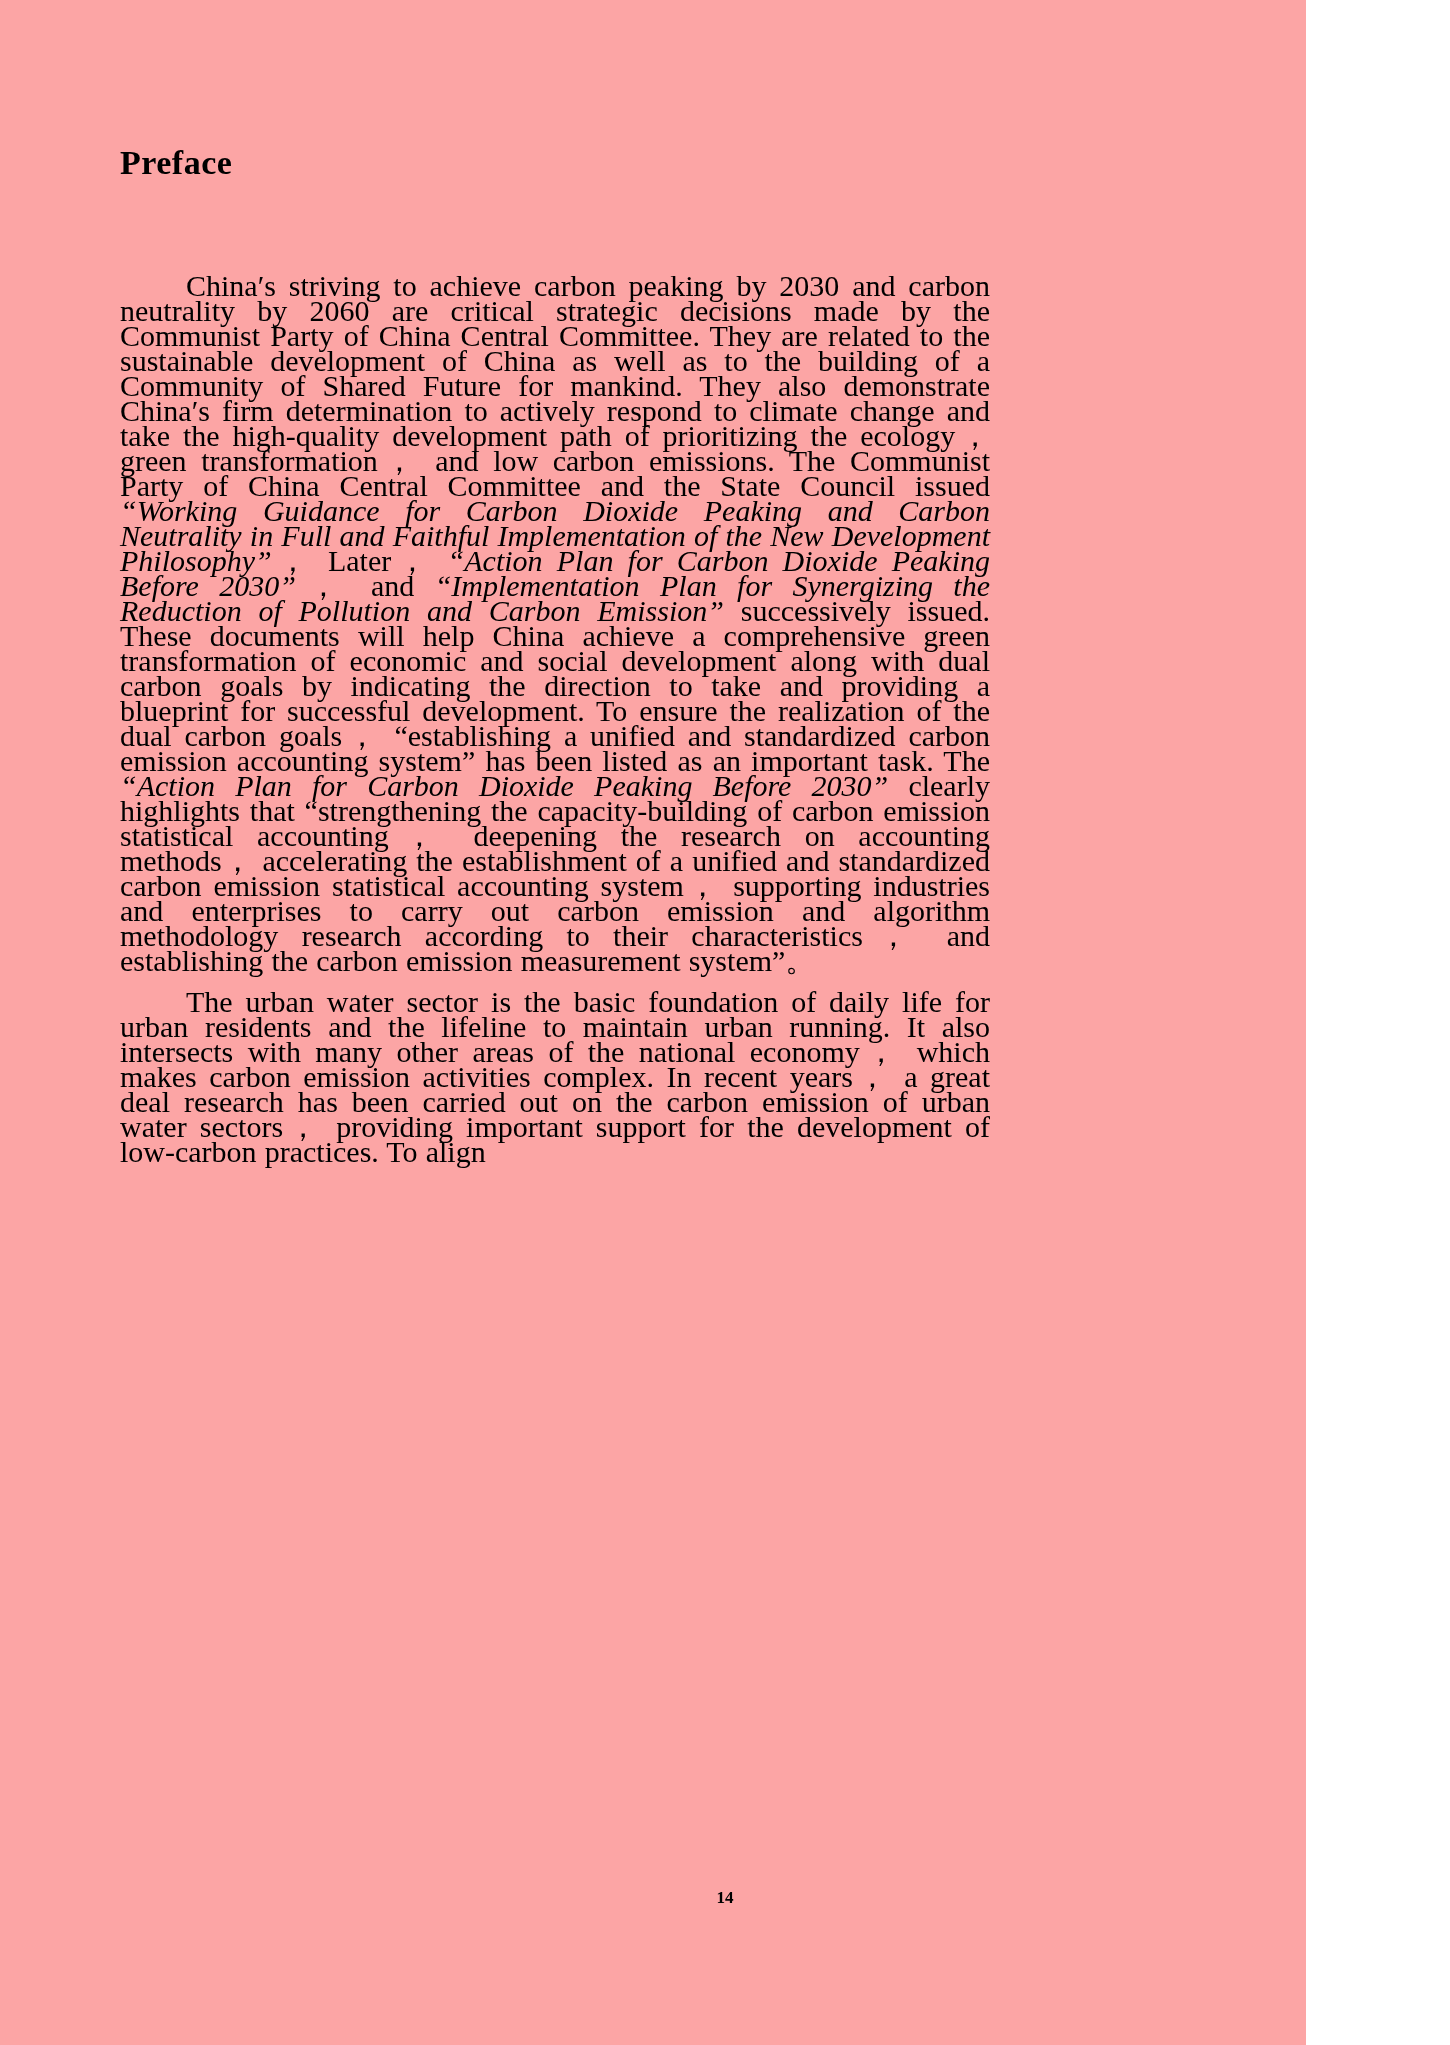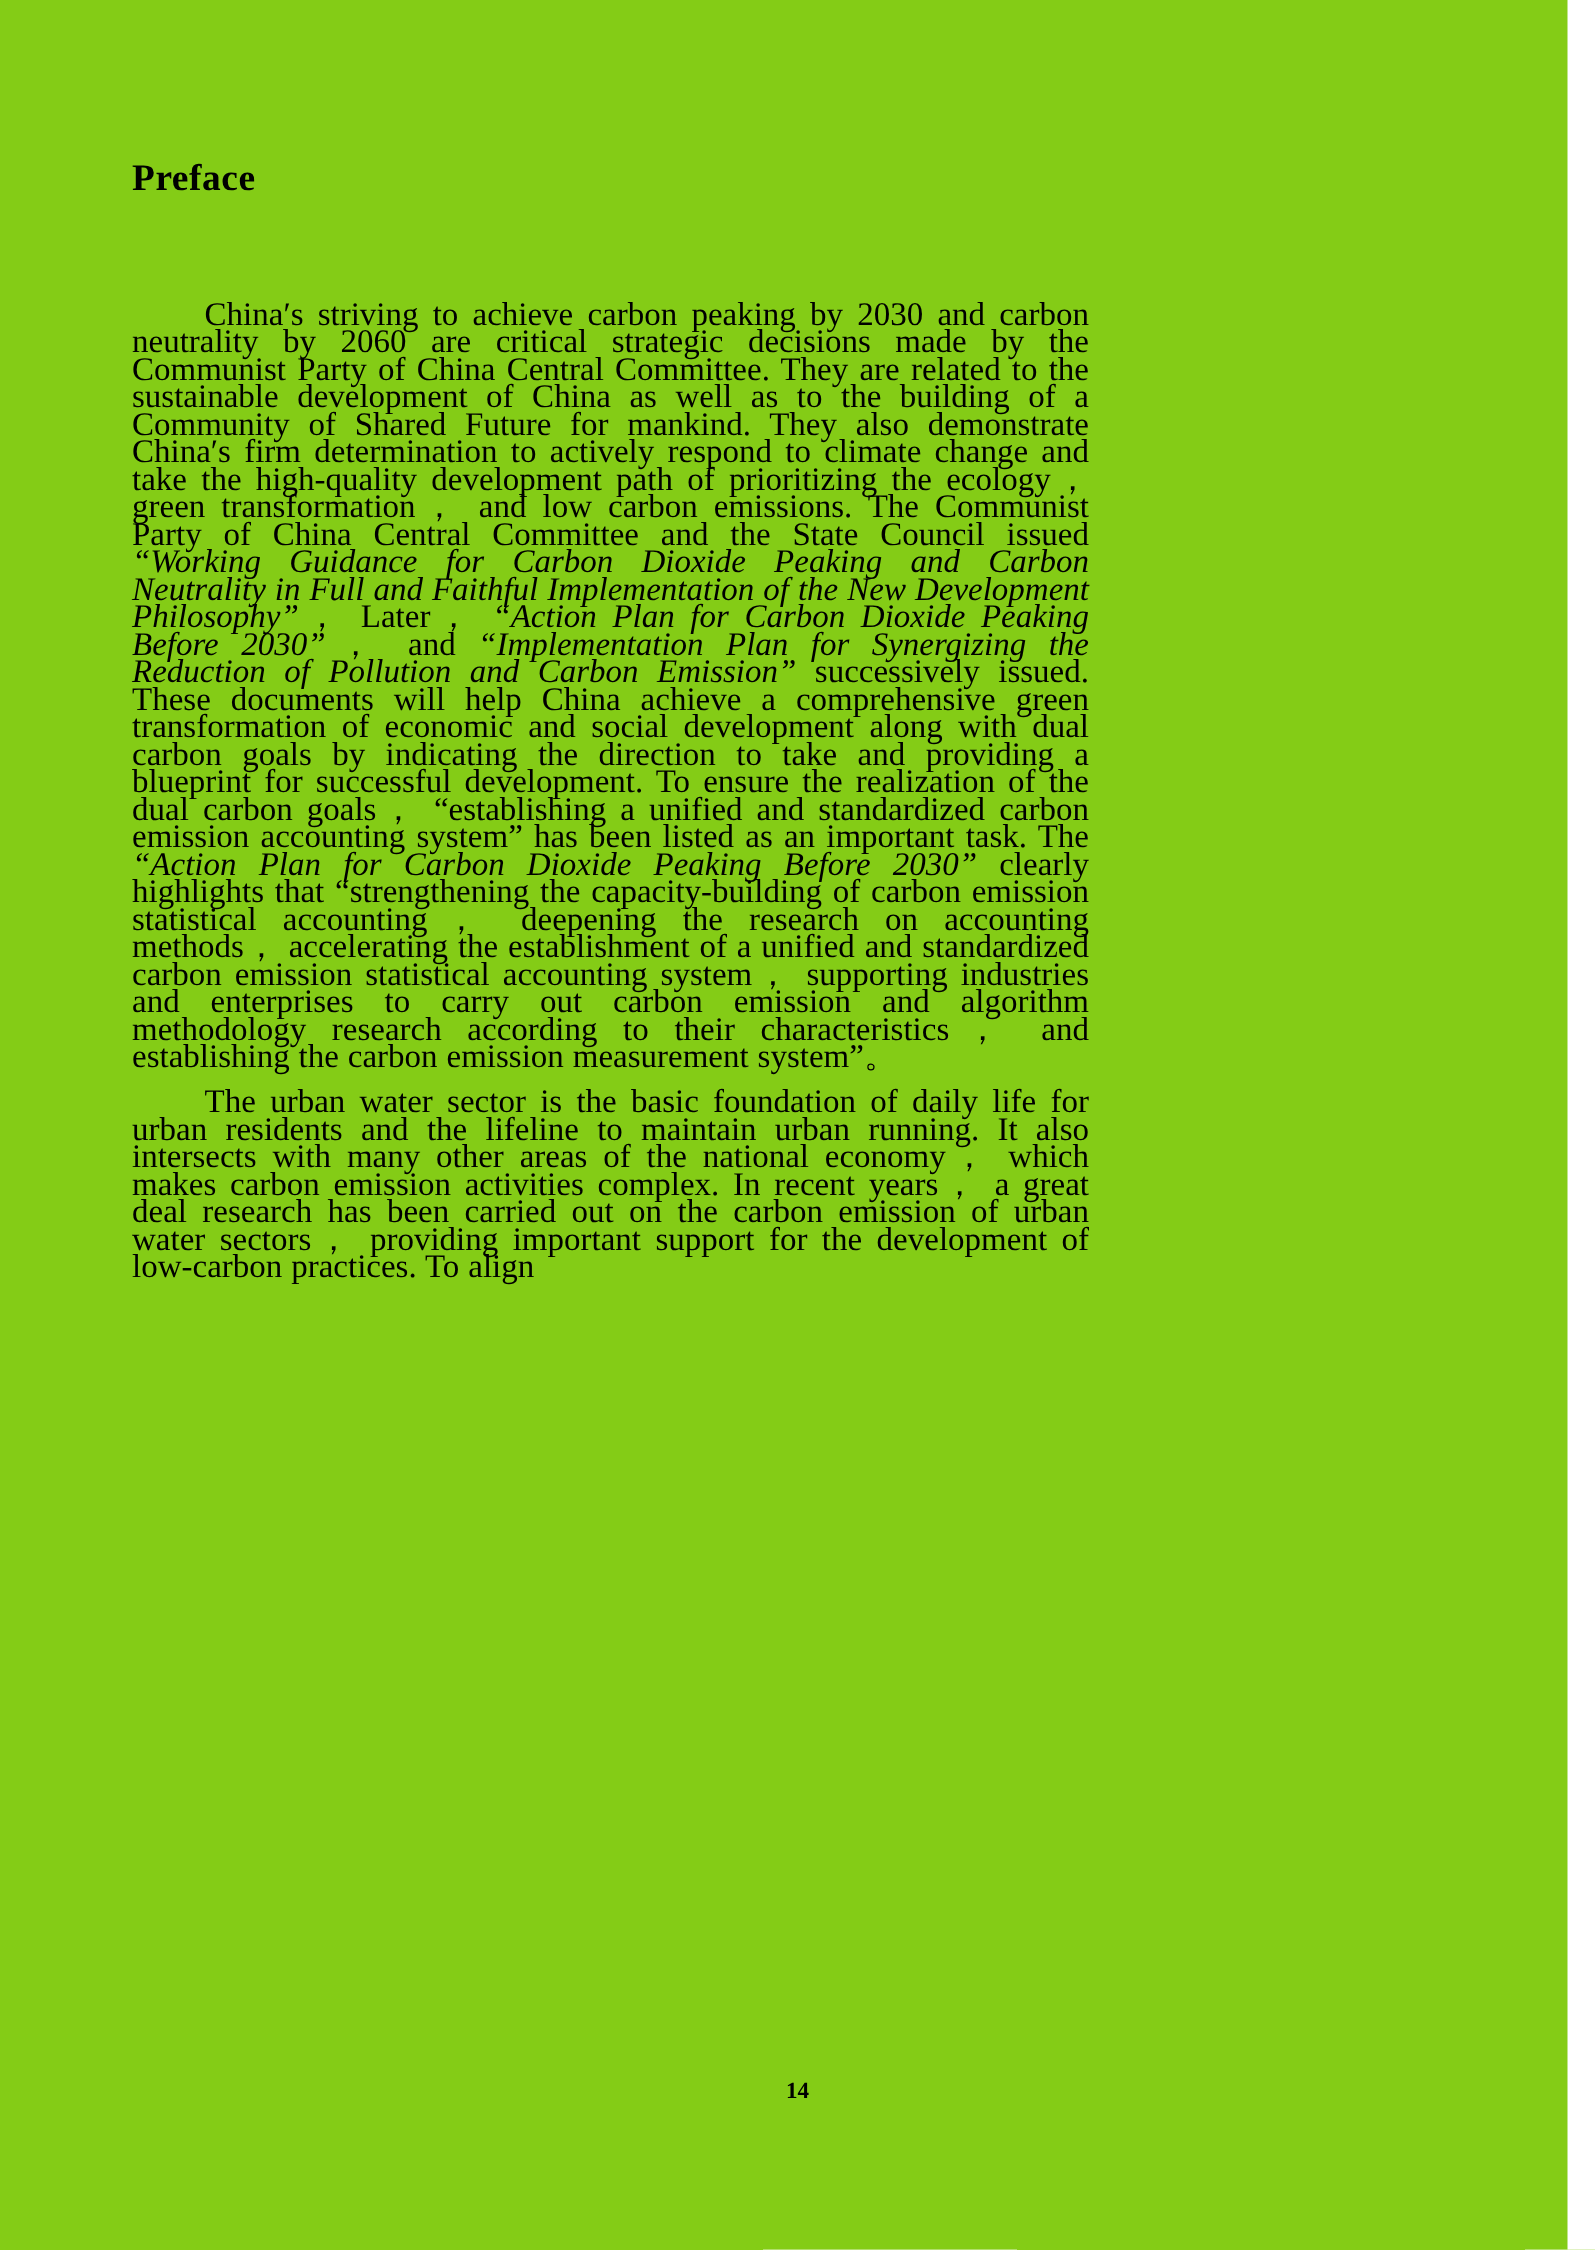--- a/index.html
+++ b/index.html
@@ -11,23 +11,23 @@
     width: 1450px;
     height: 2045px;
     position: relative;
     font-family: "Liberation Serif", "DejaVu Serif", serif;
     color: #000000;
     overflow: hidden;
   }
   .page {
     position: absolute;
     left: 0; top: 0;
-    width: 1425px;
+    width: 1306px;
     height: 2045px;
-    background: #84cc16;
+    background: #fca5a5;
   }
   .content {
     position: absolute;
     left: 120px;
     top: 0;
     width: 870px;
   }
   .page-title {
     font-size: 34px;
     font-weight: bold;
@@ -53,21 +53,21 @@
   }
   .it {
     font-style: italic;
   }
   .page-number {
     position: absolute;
     left: 0;
     top: 1888px;
     width: 1450px;
     text-align: center;
-    font-size: 21px;
+    font-size: 17px;
     font-weight: bold;
     font-family: "Liberation Serif", "DejaVu Serif", serif;
   }
 </style>
 </head>
 <body>
 
 <div class="page">
 
   <div class="content">

